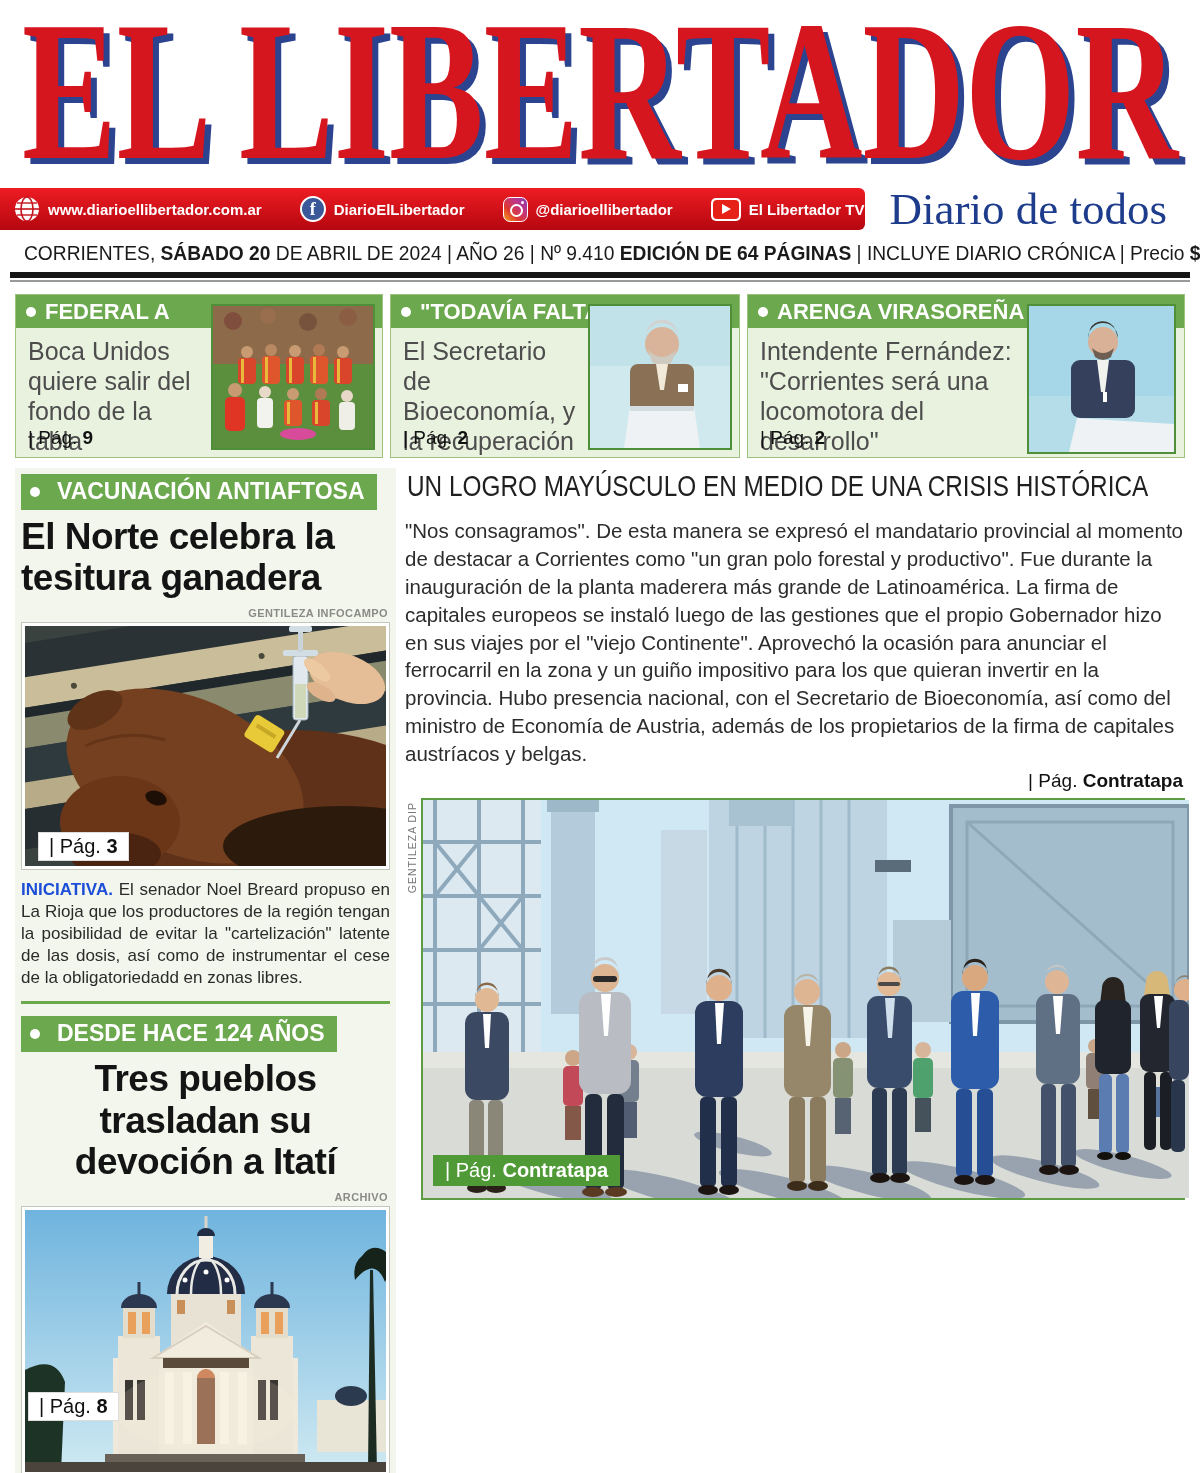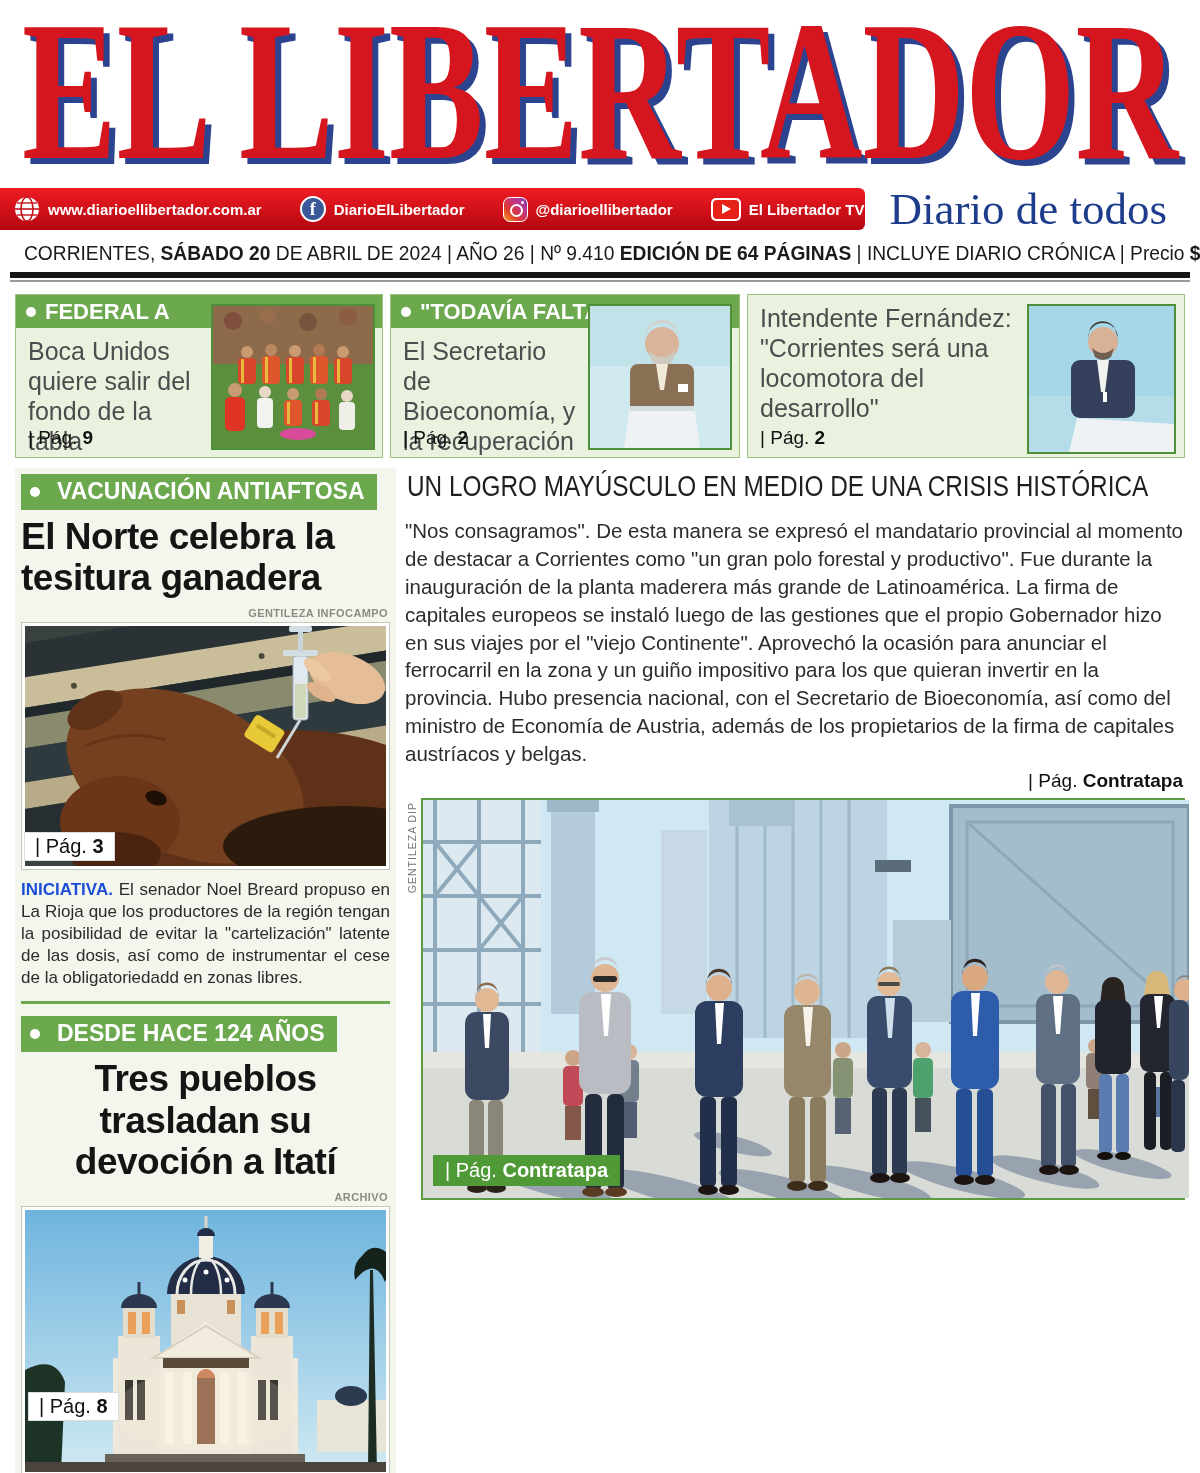--- a/index.html
+++ b/index.html
@@ -184,20 +184,24 @@
         <rect x="40" y="58" width="64" height="50" rx="8" fill="#8a7054"></rect>
         <polygon points="66,58 78,58 74,84 70,84" fill="#f2ead8"></polygon>
         <rect x="88" y="78" width="10" height="8" fill="#fff"></rect>
         <polygon points="34,142 110,142 104,100 40,100" fill="#eef2f4"></polygon>
         <rect x="40" y="100" width="64" height="5" fill="#d4dde0"></rect>
       </svg>
     </div>
   </div>
 
   <div class="tbox" style="flex:0 0 438px;">
+    <div class="band">
+      <span class="bullet"></span>
+      <span>ARENGA VIRASOREÑA</span>
+    </div>
     <div class="bodytxt" style="width:265px;">Intendente Fernández: "Corrientes será una locomotora del desarrollo"</div>
     <div class="pageref"><span>| Pág. </span><b>2</b></div>
     <div class="photo" style="right:8px;width:145px;height:146px;">
       <svg width="145" height="146" viewBox="0 0 145 146">
         <rect width="145" height="146" fill="#a6d7e8"></rect>
         <rect y="90" width="145" height="56" fill="#b4dde9"></rect>
         <circle cx="74" cy="36" r="15" fill="#d8b196"></circle>
         <path d="M59 32 a15 15 0 0 1 30 0 l-3 -9 a14 14 0 0 0 -25 0 z" fill="#3a3530"></path>
         <path d="M63 42 q11 10 22 0 l-3 9 q-8 6 -16 0 z" fill="#6e5f52"></path>
         <rect x="42" y="54" width="64" height="58" rx="9" fill="#35415c"></rect>
@@ -253,21 +257,21 @@
             <rect x="258" y="24" width="35" height="6" rx="2" fill="#d2dde4"></rect>
             <rect x="273" y="2" width="5" height="24" fill="#c8d4da"></rect>
             <rect x="264" y="0" width="23" height="6" rx="2" fill="#d2dde4"></rect>
             <rect x="270" y="58" width="11" height="34" fill="#cfd8b8"></rect>
             <line x1="275" y1="94" x2="252" y2="132" stroke="#cfd6da" stroke-width="3"></line>
             <ellipse cx="322" cy="52" rx="40" ry="23" transform="rotate(22 322 52)" fill="#e5bd96"></ellipse>
             <ellipse cx="292" cy="44" rx="16" ry="7" transform="rotate(40 292 44)" fill="#edc9a2"></ellipse>
             <ellipse cx="296" cy="66" rx="16" ry="7" transform="rotate(30 296 66)" fill="#dfb48c"></ellipse>
           </g>
         </svg>
-        <div class="whitebadge" style="left:2px;bottom:8px;"><span>| Pág. </span><b>3</b></div>
+        <div class="whitebadge" style="left:16px;bottom:8px;"><span>| Pág. </span><b>3</b></div>
       </div>
       <div class="lcaption"><b>INICIATIVA.</b><span> El senador Noel Breard propuso en La Rioja que los productores de la región tengan la posibilidad de evitar la "cartelización" latente de las dosis, así como de instrumentar el cese de la obligatoriedadd en zonas libres.</span></div>
     </div>
 
     <div class="greenrule"></div>
 
     <div>
       <div class="greentag">
         <span class="bullet"></span>
         <span>DESDE HACE 124 AÑOS</span>

